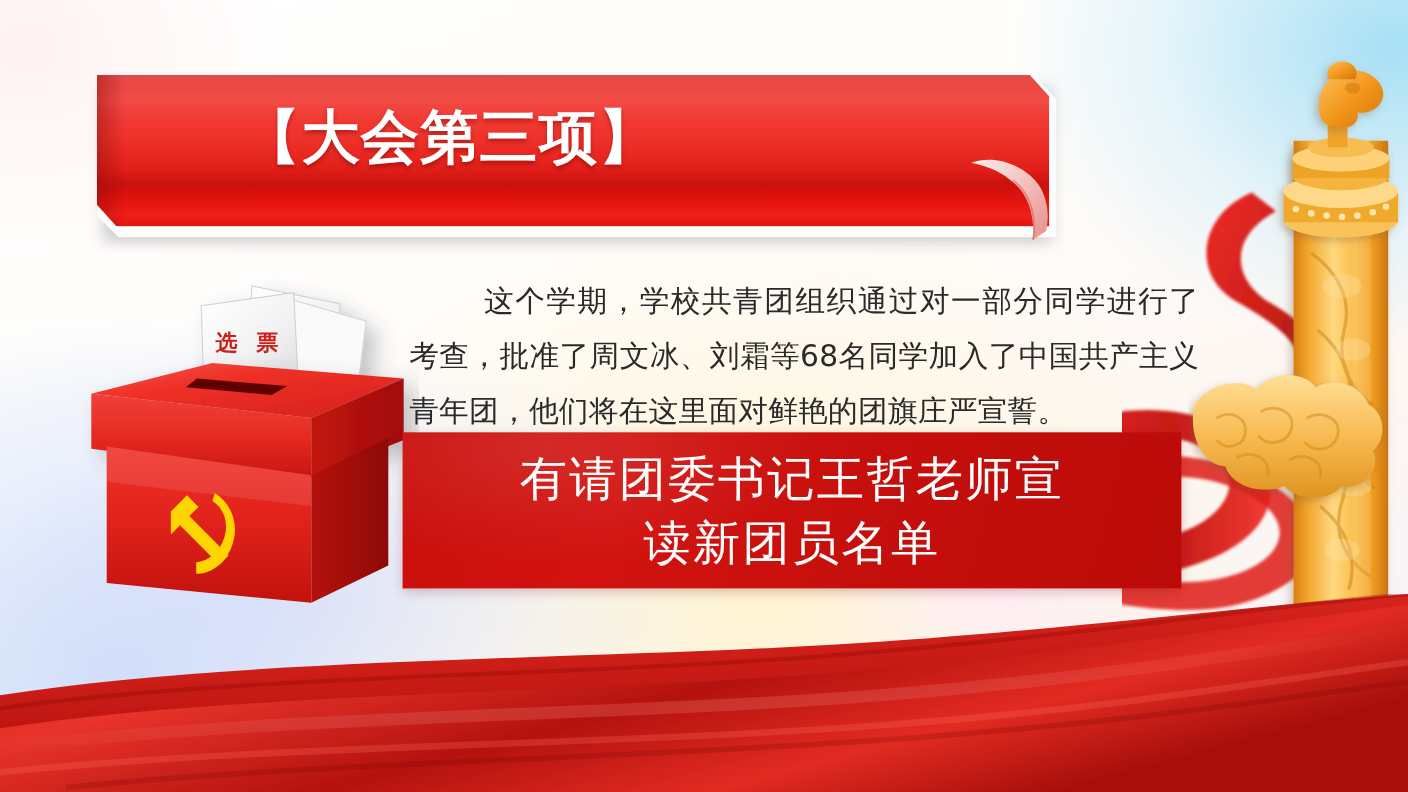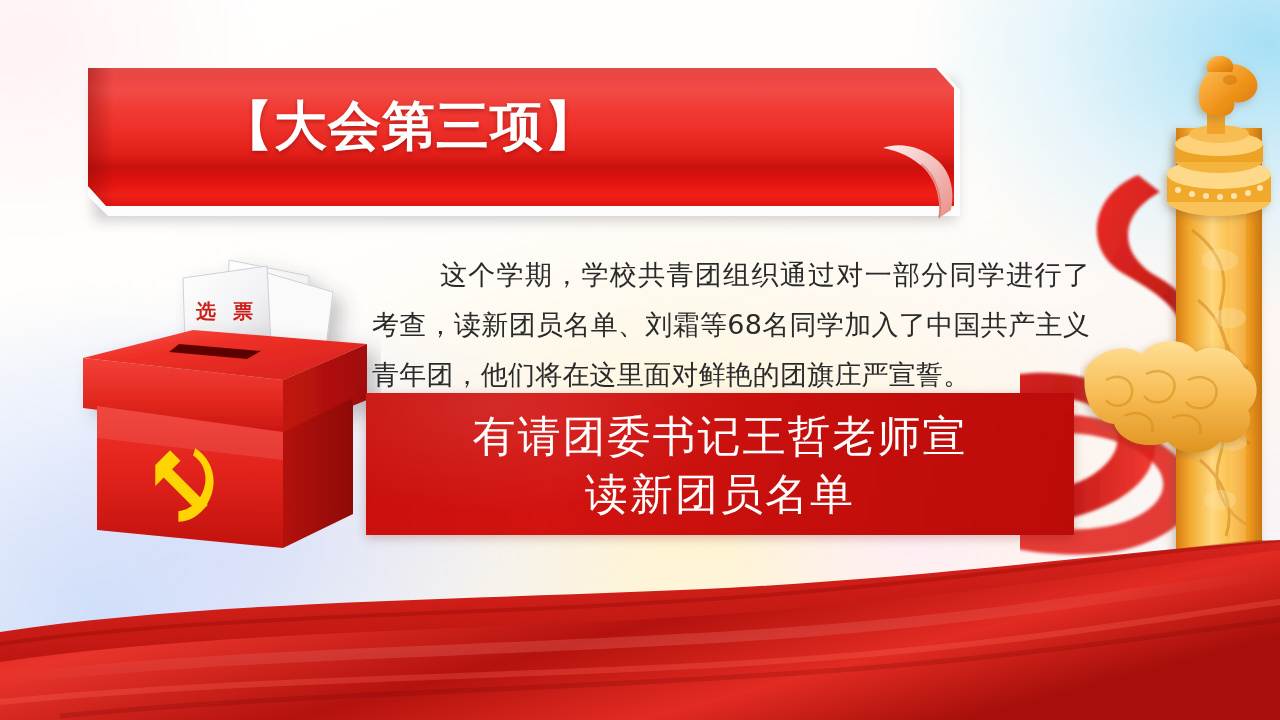--- a/index.html
+++ b/index.html
@@ -357,21 +357,21 @@
       <path d="M26 158 L 212 184 L 212 212 L 26 190 Z" fill="#ffffff" opacity="0.10"></path>
 
       <g fill="#ffd400" transform="translate(78,196) scale(1.05)">
         <path d="M44 4 C 60 14, 66 34, 58 52 C 52 66, 40 74, 28 74 L 28 64 C 38 63, 47 56, 51 46
                  C 57 32, 53 18, 42 11 Z"></path>
         <path d="M6 20 L 20 6 L 30 16 L 22 24 L 56 58 L 48 66 L 14 32 L 6 40 Z"></path>
       </g>
     </svg>
   </div>
 
-  <div class="body-text">这个学期，学校共青团组织通过对一部分同学进行了考查，读新团员名单、刘霜等68名同学加入了中国共产主义青年团，他们将在这里面对鲜艳的团旗庄严宣誓。</div>
+  <div class="body-text">这个学期，学校共青团组织通过对一部分同学进行了考查，批准了周文冰、刘霜等68名同学加入了中国共产主义青年团，他们将在这里面对鲜艳的团旗庄严宣誓。</div>
 
   <div class="red-box">
     <div class="red-box-sheen"></div>
     <div class="red-box-text" style="top:72px;">读新团员名单</div>
     <div class="red-box-text">有请团委书记王哲老师宣</div>
   </div>
 
   <div class="drape">
     <svg width="1280" height="180" viewBox="0 0 1280 180" xmlns="http://www.w3.org/2000/svg">
       <defs>

